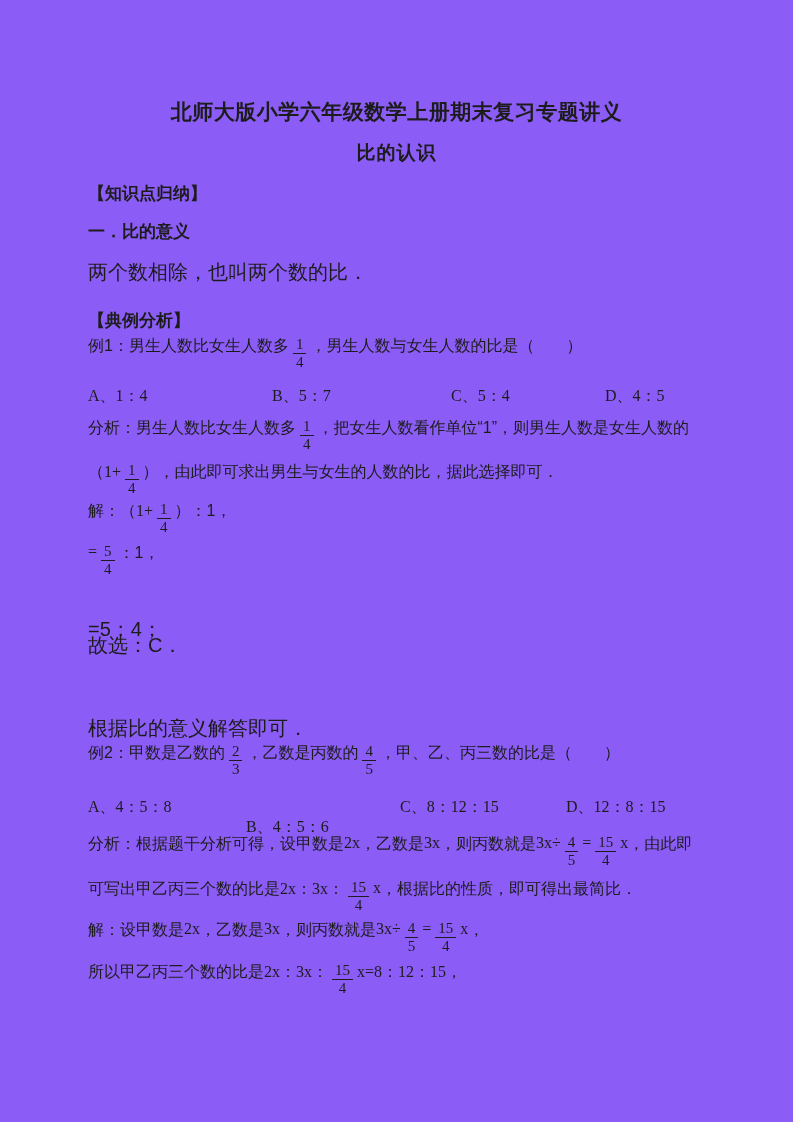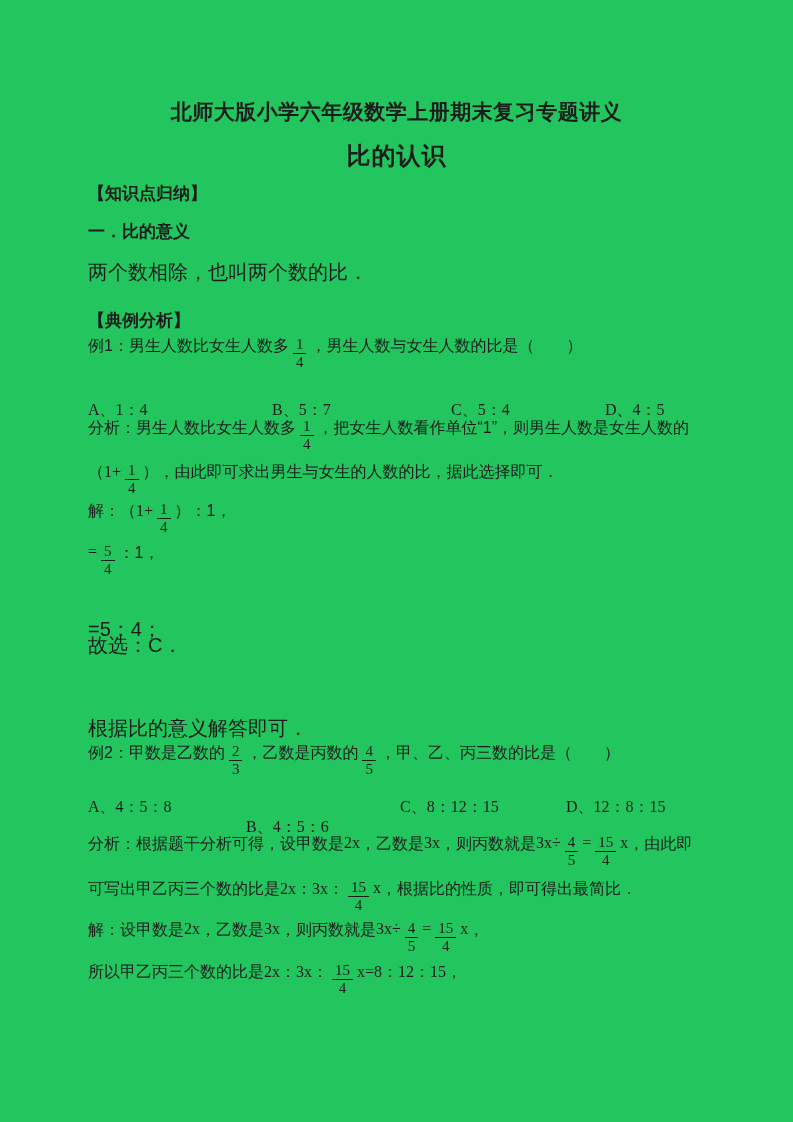--- a/index.html
+++ b/index.html
@@ -1,28 +1,28 @@
 <!DOCTYPE html>
 <html><head>
 <meta charset="utf-8">
 <style>
   html,body{margin:0;padding:0;background:#ffffff;}
   .page{
     position:relative;
     width:793px;height:1122px;
-    background:#22c55e;
+    background:#8b5cf6;
     color:#1c1c1c;
     font-family:"Liberation Sans",sans-serif;
     font-size:16px;
     overflow:hidden;
   }
   .abs{position:absolute;left:88px;right:86px;}
   .center{left:0;right:0;text-align:center;}
   .title{font-size:21px;font-weight:bold;letter-spacing:0.5px;}
-  .subtitle{font-size:24px;font-weight:bold;letter-spacing:1px;}
+  .subtitle{font-size:19px;font-weight:bold;letter-spacing:1px;}
   .hdr{font-size:17px;font-weight:bold;}
   .tln{font-size:20px;}
   
   .ln{height:44px;display:flex;white-space:nowrap;font-size:16px;}
   .m{font-family:"Liberation Serif",serif;}
   .fr{
     display:inline-block;text-align:center;vertical-align:middle;
     font-family:"Liberation Serif",serif;font-size:15px;
     margin:0 4px;line-height:1.15;
   }
@@ -56,21 +56,21 @@
 
   <div class="abs ln" style="top:336px">
     <span>例1：男生人数比女生人数多</span>
     <span class="fr">
       <span class="fn">1</span>
       <span class="fd">4</span>
     </span>
     <span>，男生人数与女生人数的比是（　　）</span>
   </div>
 
-  <div class="abs opts opts1" style="top:400px">
+  <div class="abs opts opts1" style="top:386px">
     <span class="opt">A、1：4</span>
     <span class="opt">B、5：7</span>
     <span class="opt">C、5：4</span>
     <span class="opt">D、4：5</span>
   </div>
 
   <div class="abs ln" style="top:418px">
     <span>分析：男生人数比女生人数多</span>
     <span class="fr">
       <span class="fn">1</span>

